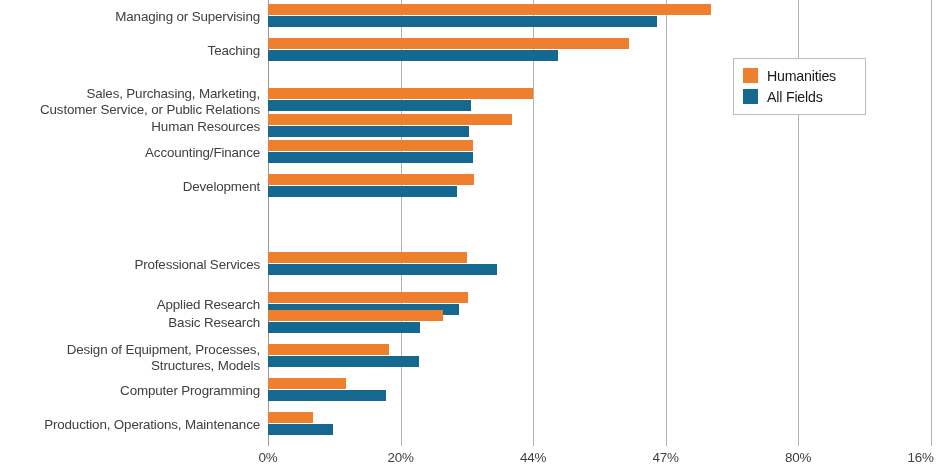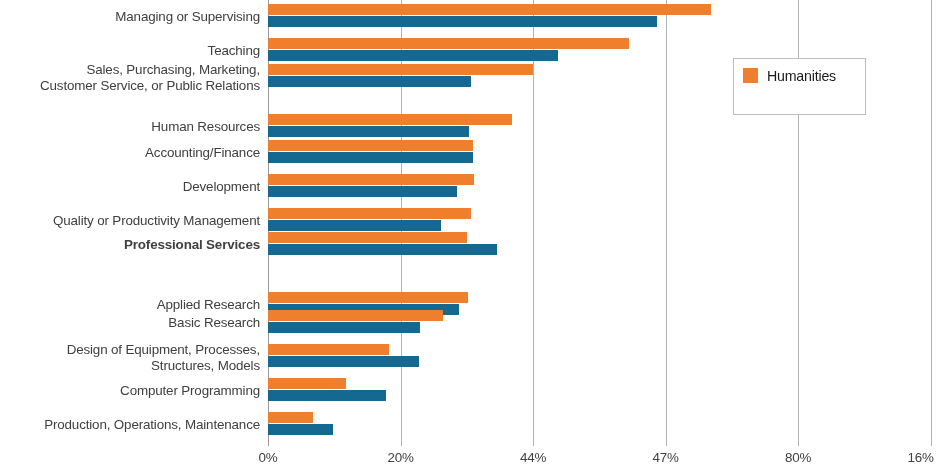--- a/index.html
+++ b/index.html
@@ -146,47 +146,42 @@
       <div class="cat-row" style="top: 0px;">
         <div class="cat-label">Managing or Supervising</div>
         <div class="bar series-humanities" style="width: 442.617px; background: rgb(239, 126, 45);"></div>
         <div class="bar series-allfields" style="width: 388.946px; background: rgb(21, 104, 143);"></div>
       </div>
       <div class="cat-row" style="top: 34px;">
         <div class="cat-label">Teaching</div>
         <div class="bar series-humanities" style="width: 361.117px; background: rgb(239, 126, 45);"></div>
         <div class="bar series-allfields" style="width: 289.556px; background: rgb(21, 104, 143);"></div>
       </div>
-      <div class="cat-row" style="top: 60px;">
+      <div class="cat-row" style="top: 84px;">
         <div class="cat-label">Sales, Purchasing, Marketing,
 Customer Service, or Public Relations</div>
         <div class="bar series-humanities" style="width: 265.04px; background: rgb(239, 126, 45);"></div>
         <div class="bar series-allfields" style="width: 202.756px; background: rgb(21, 104, 143);"></div>
       </div>
       <div class="cat-row" style="top: 110px;">
         <div class="cat-label">Human Resources</div>
         <div class="bar series-humanities" style="width: 244.499px; background: rgb(239, 126, 45);"></div>
         <div class="bar series-allfields" style="width: 200.768px; background: rgb(21, 104, 143);"></div>
       </div>
       <div class="cat-row" style="top: 136px;">
         <div class="cat-label">Accounting/Finance</div>
         <div class="bar series-humanities" style="width: 205.406px; background: rgb(239, 126, 45);"></div>
         <div class="bar series-allfields" style="width: 205.406px; background: rgb(21, 104, 143);"></div>
       </div>
       <div class="cat-row" style="top: 170px;">
         <div class="cat-label">Development</div>
         <div class="bar series-humanities" style="width: 206.069px; background: rgb(239, 126, 45);"></div>
         <div class="bar series-allfields" style="width: 188.841px; background: rgb(21, 104, 143);"></div>
       </div>
-      <div class="cat-row" style="top: 204px;">
-        <div class="cat-label">Quality or Productivity Management</div>
-        <div class="bar series-humanities" style="width: 202.756px; background: rgb(239, 126, 45);"></div>
-        <div class="bar series-allfields" style="width: 172.939px; background: rgb(21, 104, 143);"></div>
-      </div>
-      <div class="cat-row" style="top: 228px; font-weight: bold;">
+      <div class="cat-row" style="top: 248px;">
         <div class="cat-label">Professional Services</div>
         <div class="bar series-humanities" style="width: 198.78px; background: rgb(239, 126, 45);"></div>
         <div class="bar series-allfields" style="width: 228.597px; background: rgb(21, 104, 143);"></div>
       </div>
       <div class="cat-row" style="top: 288px;">
         <div class="cat-label">Applied Research</div>
         <div class="bar series-humanities" style="width: 200.105px; background: rgb(239, 126, 45);"></div>
         <div class="bar series-allfields" style="width: 191.491px; background: rgb(21, 104, 143);"></div>
       </div>
       <div class="cat-row" style="top: 306px;">
@@ -219,15 +214,19 @@
       <div class="x-tick-label" style="left: 665.56px;">47%</div>
       <div class="x-tick-label" style="left: 798.08px;">80%</div>
       <div class="x-tick-label last" style="left: 930.6px;">16%</div>
     </div>
 
   <div class="legend">
     <div class="legend-item">
       <span class="legend-swatch" style="background:#ef7e2d;"></span>
       <span class="legend-label">Humanities</span>
     </div>
+    <div class="legend-item">
+      <span class="legend-swatch" style="background:#15688f;"></span>
+      <span class="legend-label">All Fields</span>
+    </div>
   </div>
 
 </div>
 
 </body></html>

